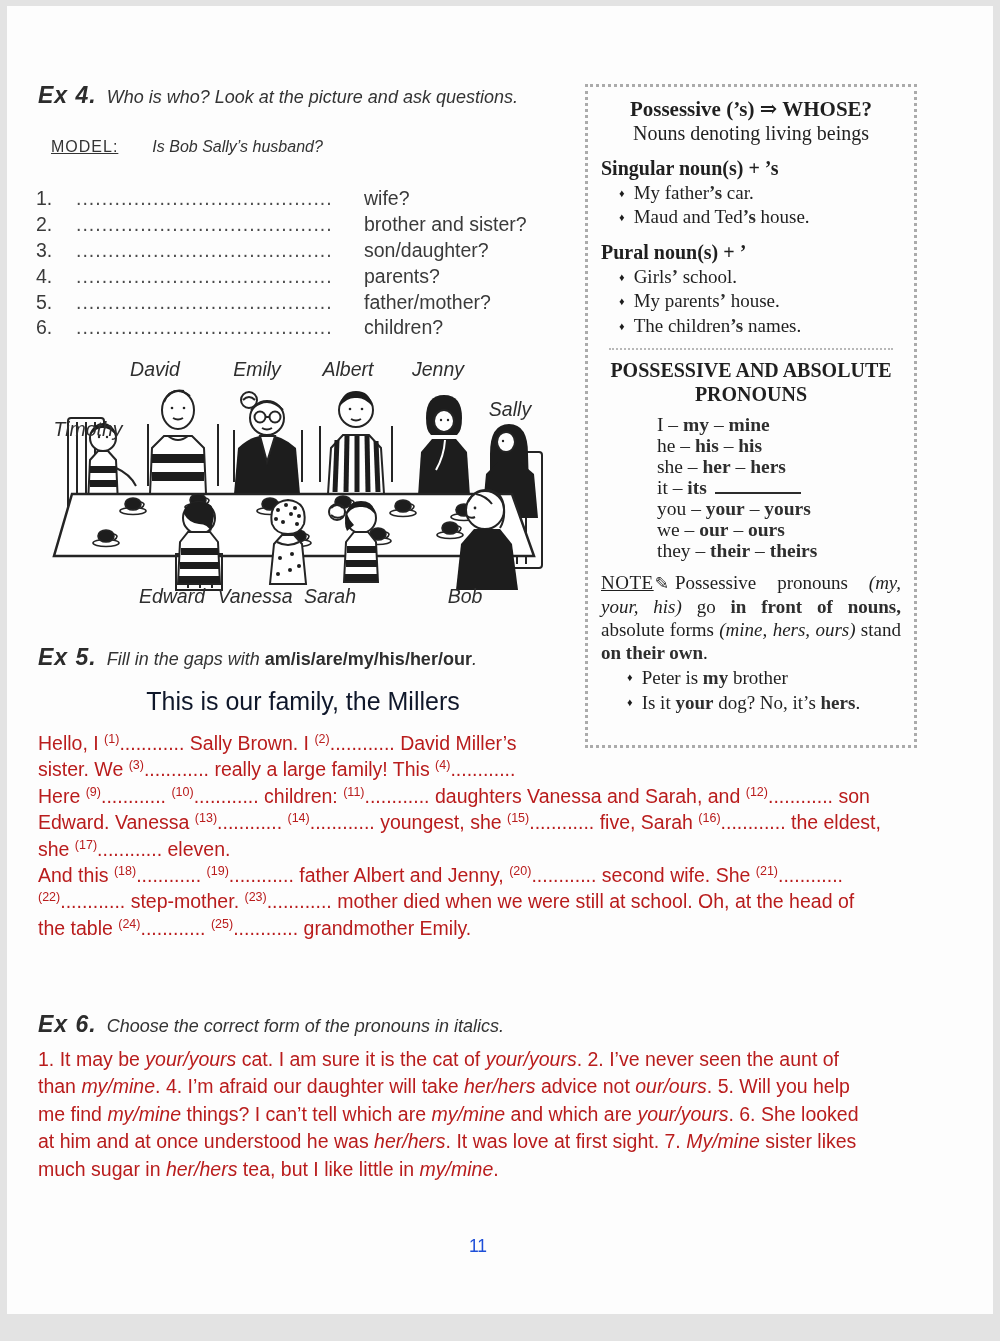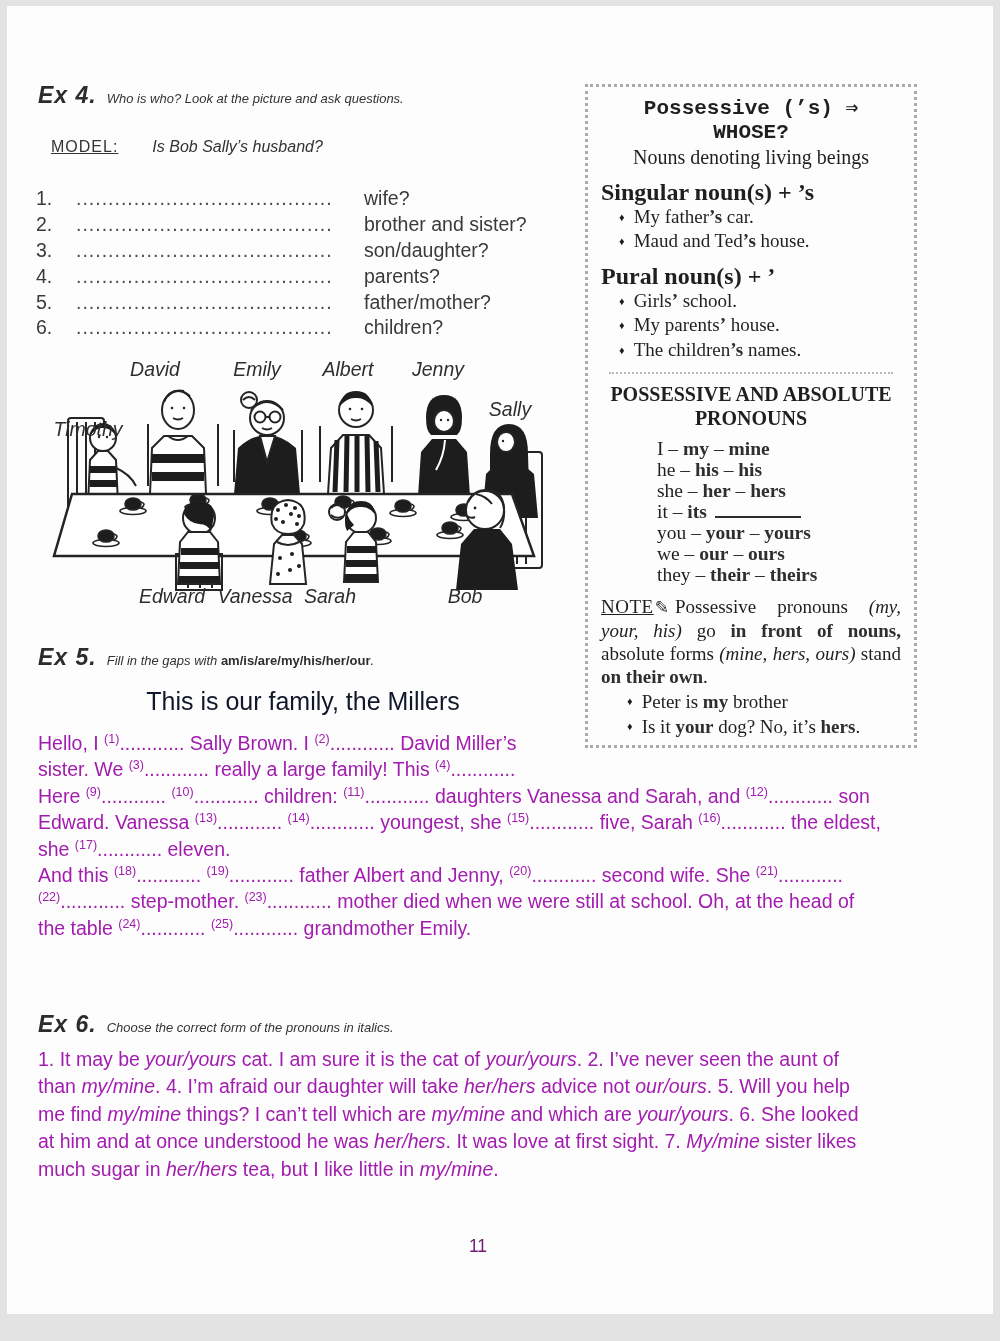--- a/index.html
+++ b/index.html
@@ -9,71 +9,71 @@
     font-family:"Liberation Sans",sans-serif;
     color:#383838;
     overflow:hidden;
   }
   .page{position:absolute;left:7px;top:6px;width:986px;height:1308px;background:#fdfdfd;}
   .abs{position:absolute;}
 
   
   .ex-heading{font-size:19.5px;white-space:nowrap;}
   .ex-label{font-weight:bold;font-style:italic;font-size:23px;letter-spacing:1px;color:#2c2c2c;margin-right:10px;}
-  .ex-instr{font-style:italic;font-size:13px;color:#333;}
+  .ex-instr{font-style:italic;font-size:18px;color:#333;}
 
   
   .model-line{font-size:16px;white-space:nowrap;margin-left:15px;}
   .model-label{text-decoration:underline;letter-spacing:1px;margin-right:34px;color:#333;}
   .model-text{font-style:italic;color:#333;}
 
   
   .q-row{display:flex;align-items:baseline;height:25.9px;font-size:19.5px;color:#3a3a3a;}
   .q-num{width:40px;}
   .q-dots{width:258px;overflow:hidden;white-space:nowrap;margin-right:30px;letter-spacing:1px;color:#4a4a4a;}
   .q-hint{white-space:nowrap;}
 
   
   #family-picture{width:502px;height:264px;}
   #family-picture svg{position:absolute;left:0;top:26px;}
   .pname{position:absolute;font-style:italic;font-size:19.5px;color:#2e2e2e;transform:translateX(-50%);white-space:nowrap;}
 
   
   .millers-title{font-size:25px;color:#0f172a;width:530px;text-align:center;}
-  .text-line{white-space:nowrap;font-size:19.5px;color:#a21caf;height:26.4px;}
+  .text-line{white-space:nowrap;font-size:19.5px;color:#b91c1c;height:26.4px;}
   #ex6-text .text-line{height:27.4px;}
   .seg-i{font-style:italic;}
   .seg-b{font-weight:bold;font-style:normal;color:#2e2e2e;}
   sup.seg-sup{font-size:12.5px;line-height:0;letter-spacing:0;}
   .seg-rule{display:inline-block;width:86px;height:0.55em;border-bottom:2px solid #2c2c2c;margin-left:8px;}
 
   
   #grammar-box{
     left:585px;top:84px;width:332px;height:664px;box-sizing:border-box;
     border:3px dotted #ababab;background:#fdfdfd;
     font-family:"Liberation Serif","DejaVu Serif",serif;color:#1f1f1f;
     padding:10px 13px 8px 13px;
   }
-  .gb-title{text-align:center;font-weight:bold;font-size:21px;line-height:24px;font-family:Liberation Mono, monospace;}
+  .gb-title{text-align:center;font-weight:bold;font-size:21px;line-height:24px;}
   .gb-subtitle{text-align:center;font-size:20px;line-height:24px;}
-  .gb-heading{font-weight:bold;font-size:24px;line-height:24px;margin-top:11px;}
+  .gb-heading{font-weight:bold;font-size:20px;line-height:24px;margin-top:11px;}
   ul.gb-list{list-style:none;margin:1px 0 0 0;padding:0 0 0 18px;}
   .gb-bullet{display:flex;font-size:19px;line-height:24px;}
   .diamond{font-size:11px;line-height:24px;margin-right:9px;color:#1d1d1d;}
   .gb-sep{border-top:2px dotted #b8b8b8;margin:10px 8px 8px 8px;}
   .gb-pronouns-title{text-align:center;font-weight:bold;font-size:20px;line-height:24px;margin-bottom:8px;}
   .gb-pronoun-rows{margin-left:56px;}
   .pronoun-row{font-size:19.5px;line-height:21px;white-space:nowrap;}
   .gb-note{font-size:19px;line-height:23px;margin-top:10px;text-align:justify;}
   .note-label{text-decoration:underline;letter-spacing:0.5px;}
   .pencil{font-size:17px;margin:0 6px 0 1px;}
   .gb-note-bullets{margin-top:8px;padding-left:26px !important;}
   .gb-note-bullets .gb-bullet{line-height:25px;}
 
-  .page-num{font-size:17.5px;color:#701a75;width:60px;text-align:center;}
+  .page-num{font-size:17.5px;color:#1d4ed8;width:60px;text-align:center;}
 </style>
 </head>
 <body>
 
 <div class="page"></div>
 
 <div class="abs ex-heading" style="left:38px;top:82px;">
   <span class="ex-label">Ex 4.</span><span class="ex-instr">Who is who? Look at the picture and ask questions.</span>
 </div>
 

